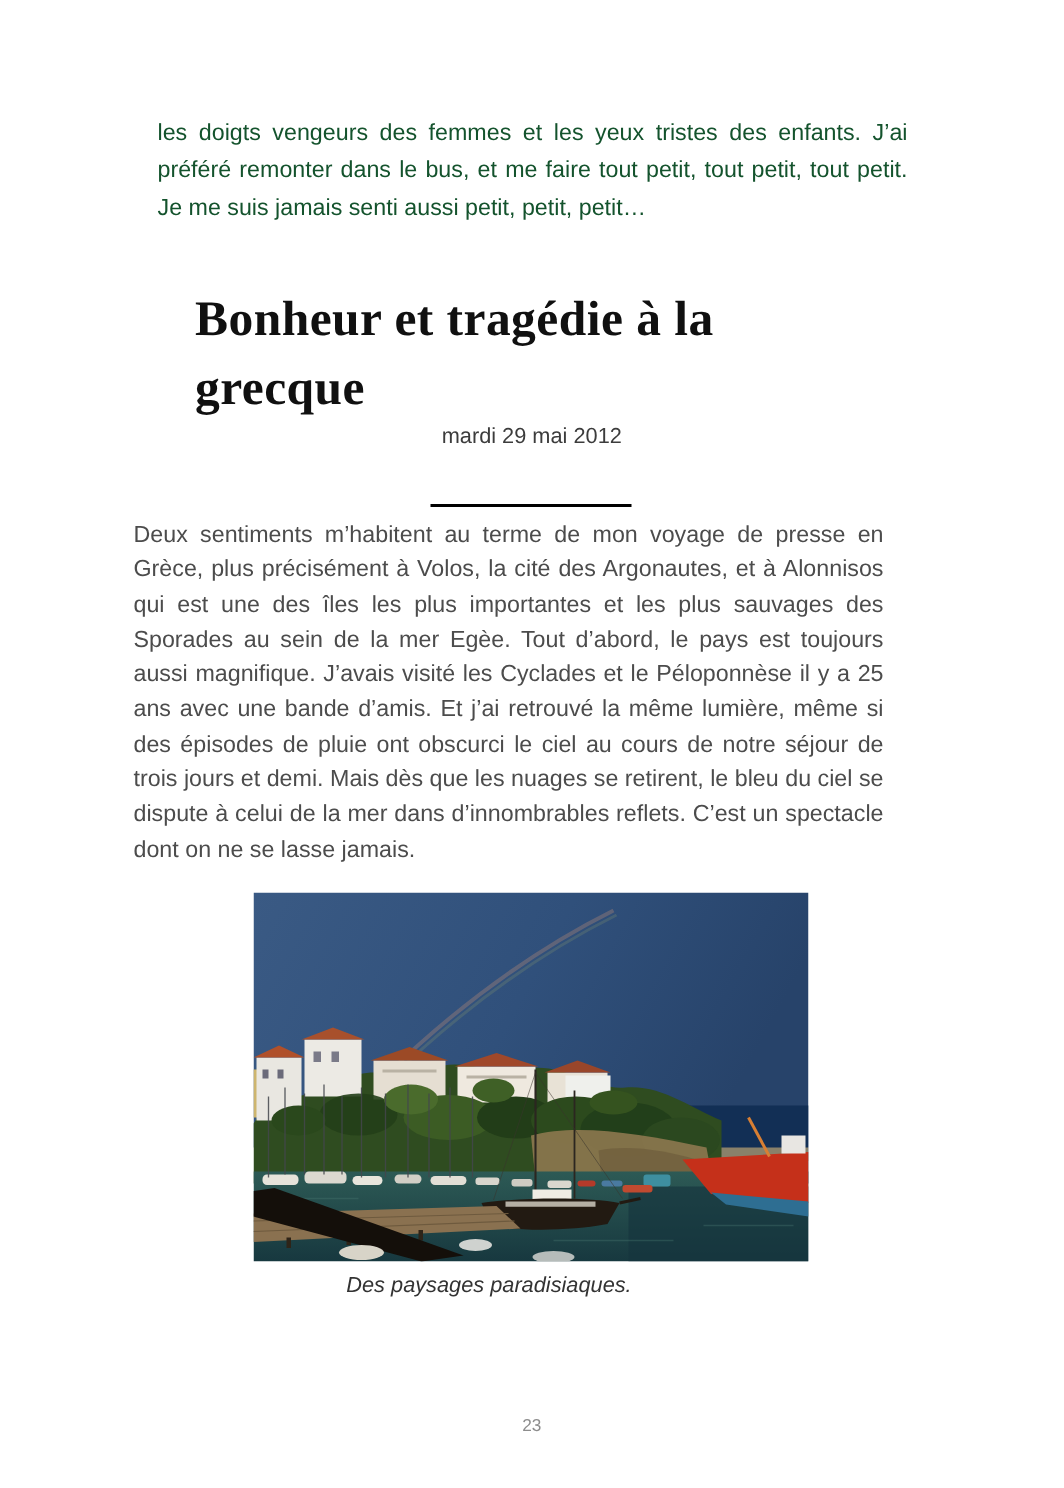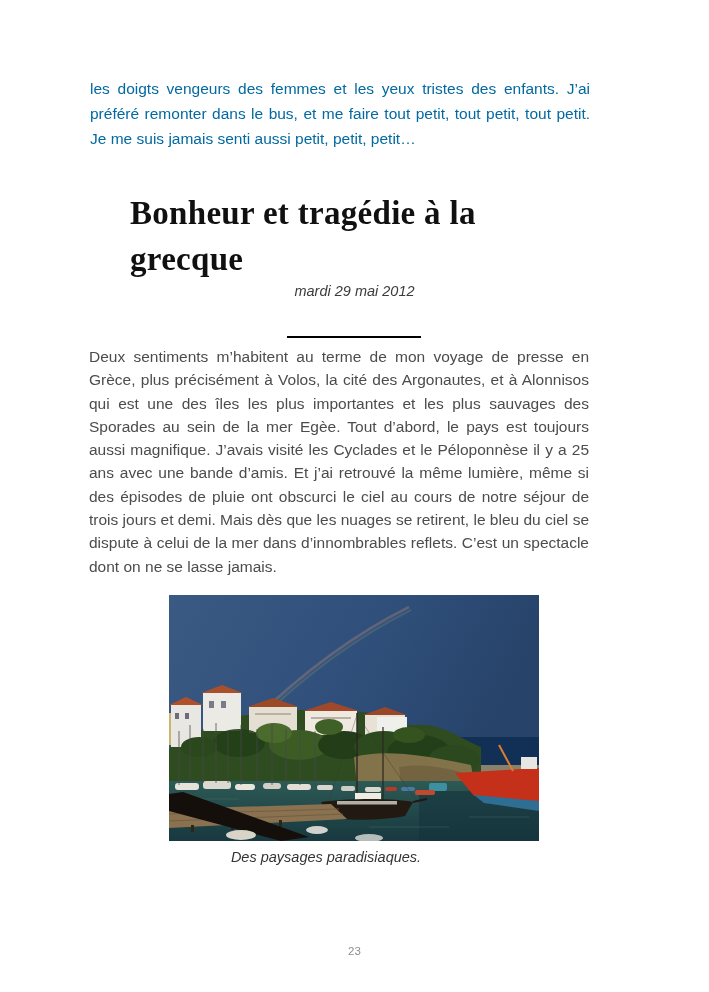--- a/index.html
+++ b/index.html
@@ -7,27 +7,27 @@
     position: relative;
     width: 709px;
     height: 992px;
     background: #ffffff;
     margin: 0 auto;
     overflow: hidden;
     font-family: "Liberation Sans", sans-serif;
   }
   .intro {
     position: absolute;
-    left: 90px;
+    left: 105px;
     top: 76px;
     width: 500px;
     margin: 0;
     font-size: 15.5px;
     line-height: 25px;
-    color: #0369a1;
+    color: #14532d;
     text-align: justify;
   }
   .title {
     position: absolute;
     left: 130px;
     right: 130px;
     top: 190px;
     margin: 0;
     text-align: left;
     font-family: "Liberation Serif", serif;
@@ -37,21 +37,20 @@
     color: #101010;
     letter-spacing: 0.3px;
   }
   .date {
     position: absolute;
     left: 0;
     right: 0;
     top: 283px;
     margin: 0;
     text-align: center;
-    font-style: italic;
     font-size: 14.5px;
     color: #3c3c3c;
   }
   .separator {
     position: absolute;
     left: 287px;
     top: 336px;
     width: 134px;
     border: none;
     border-top: 2px solid #000000;

